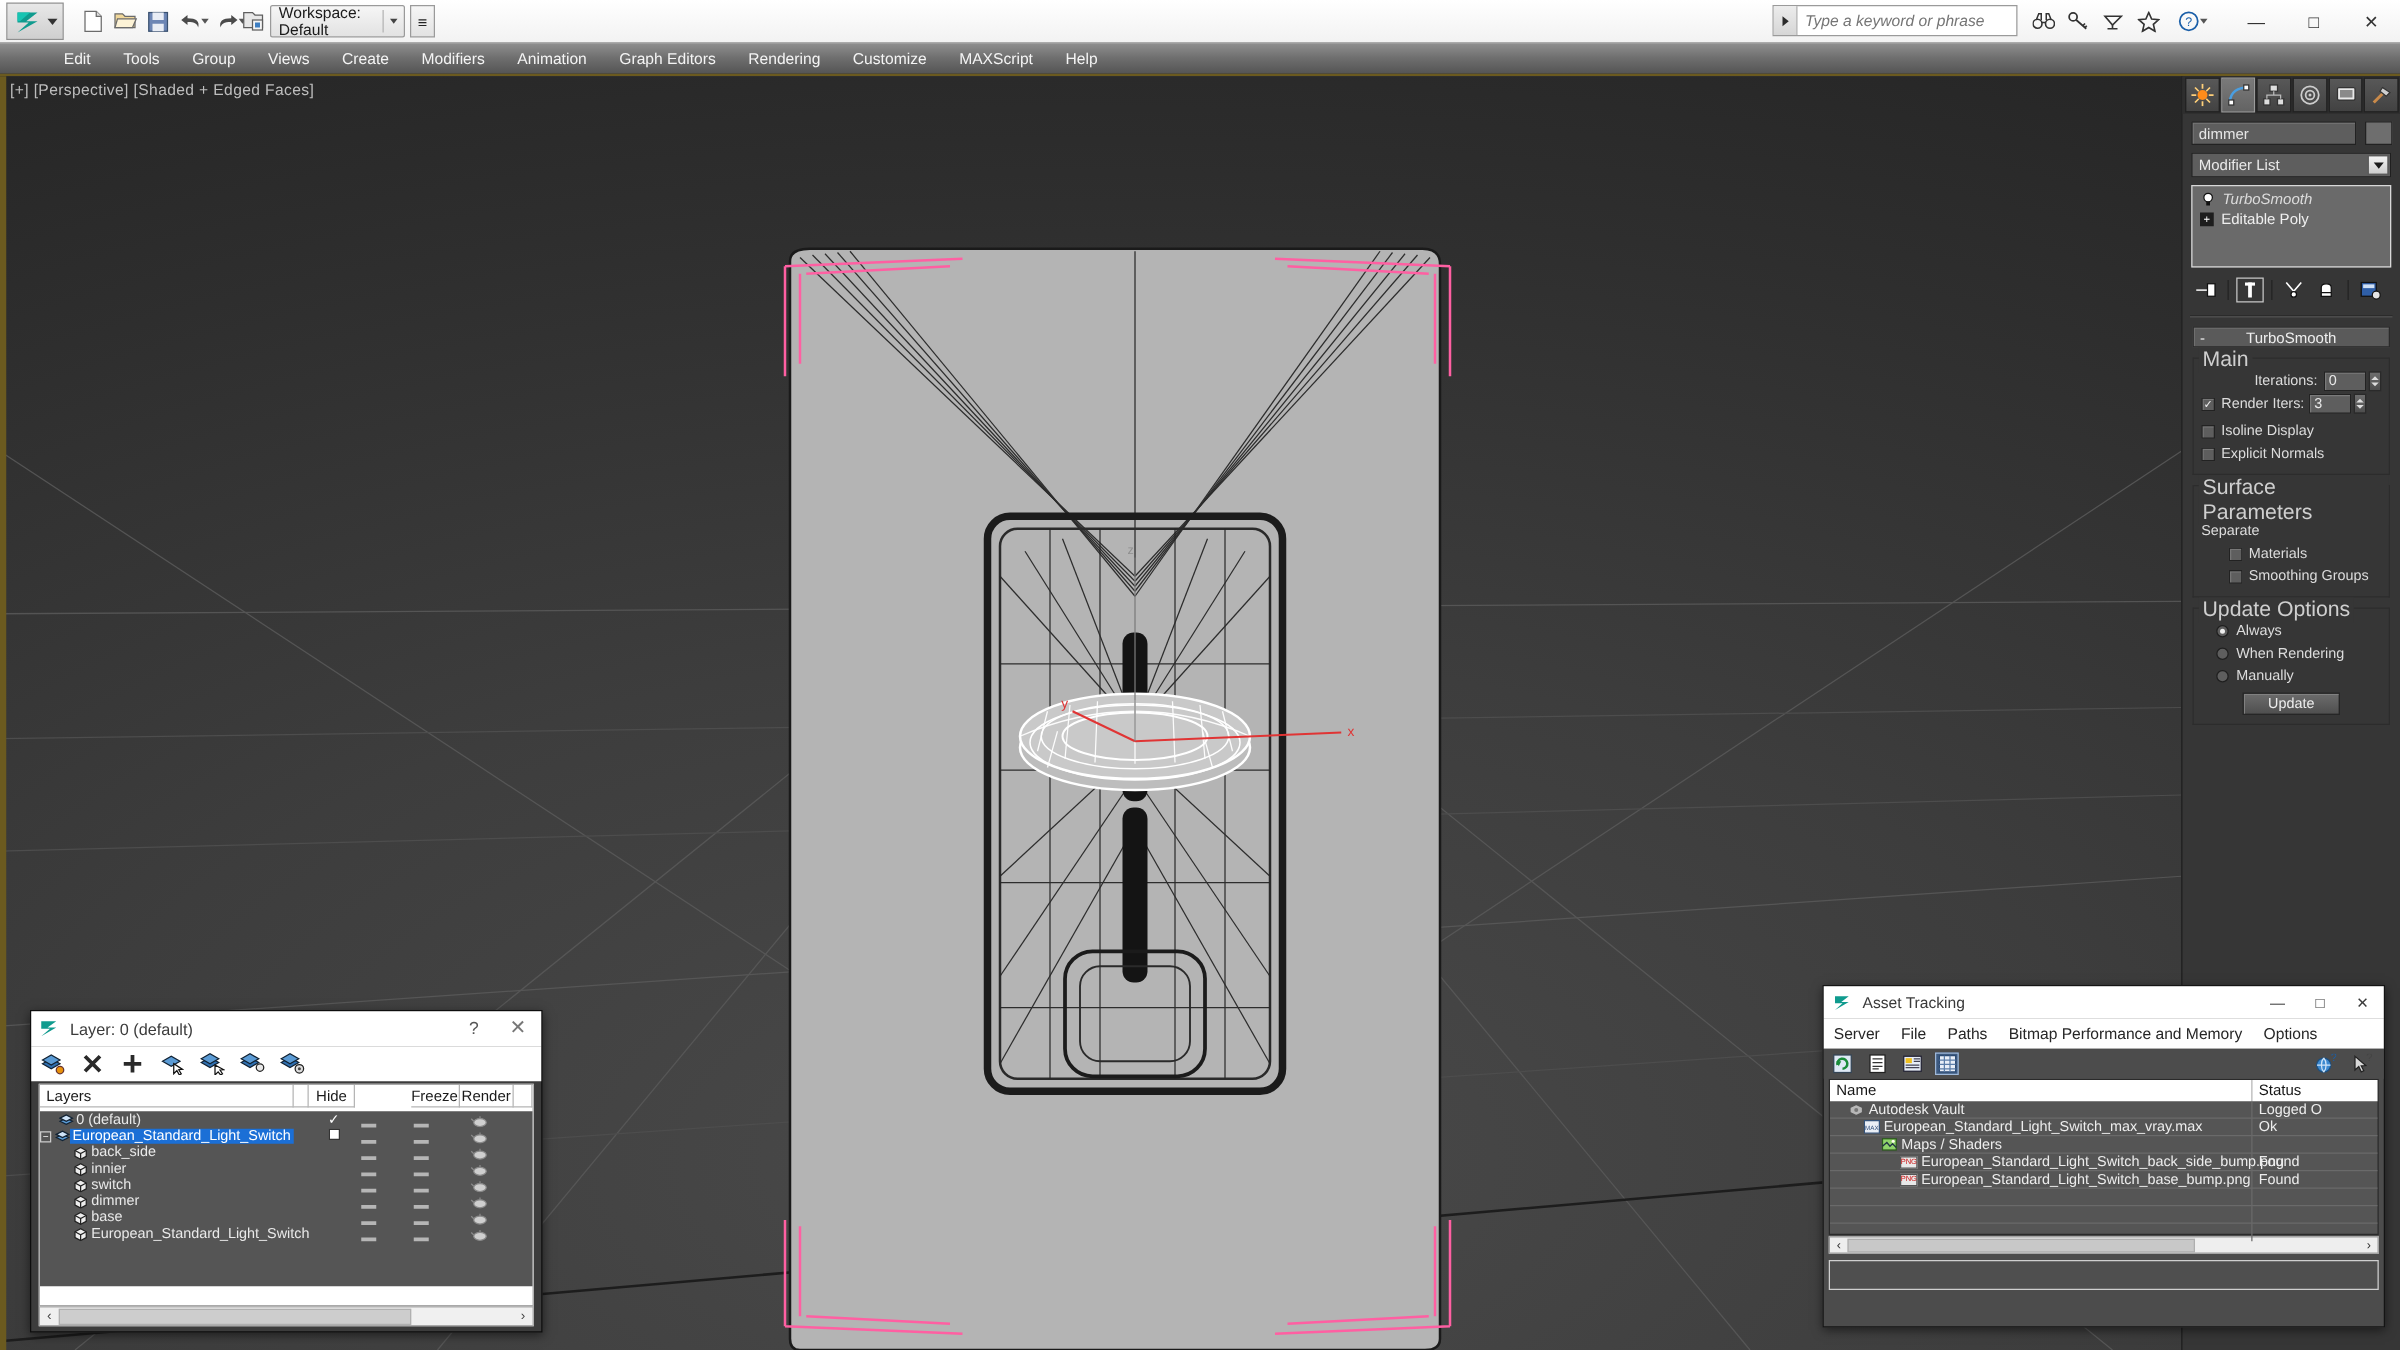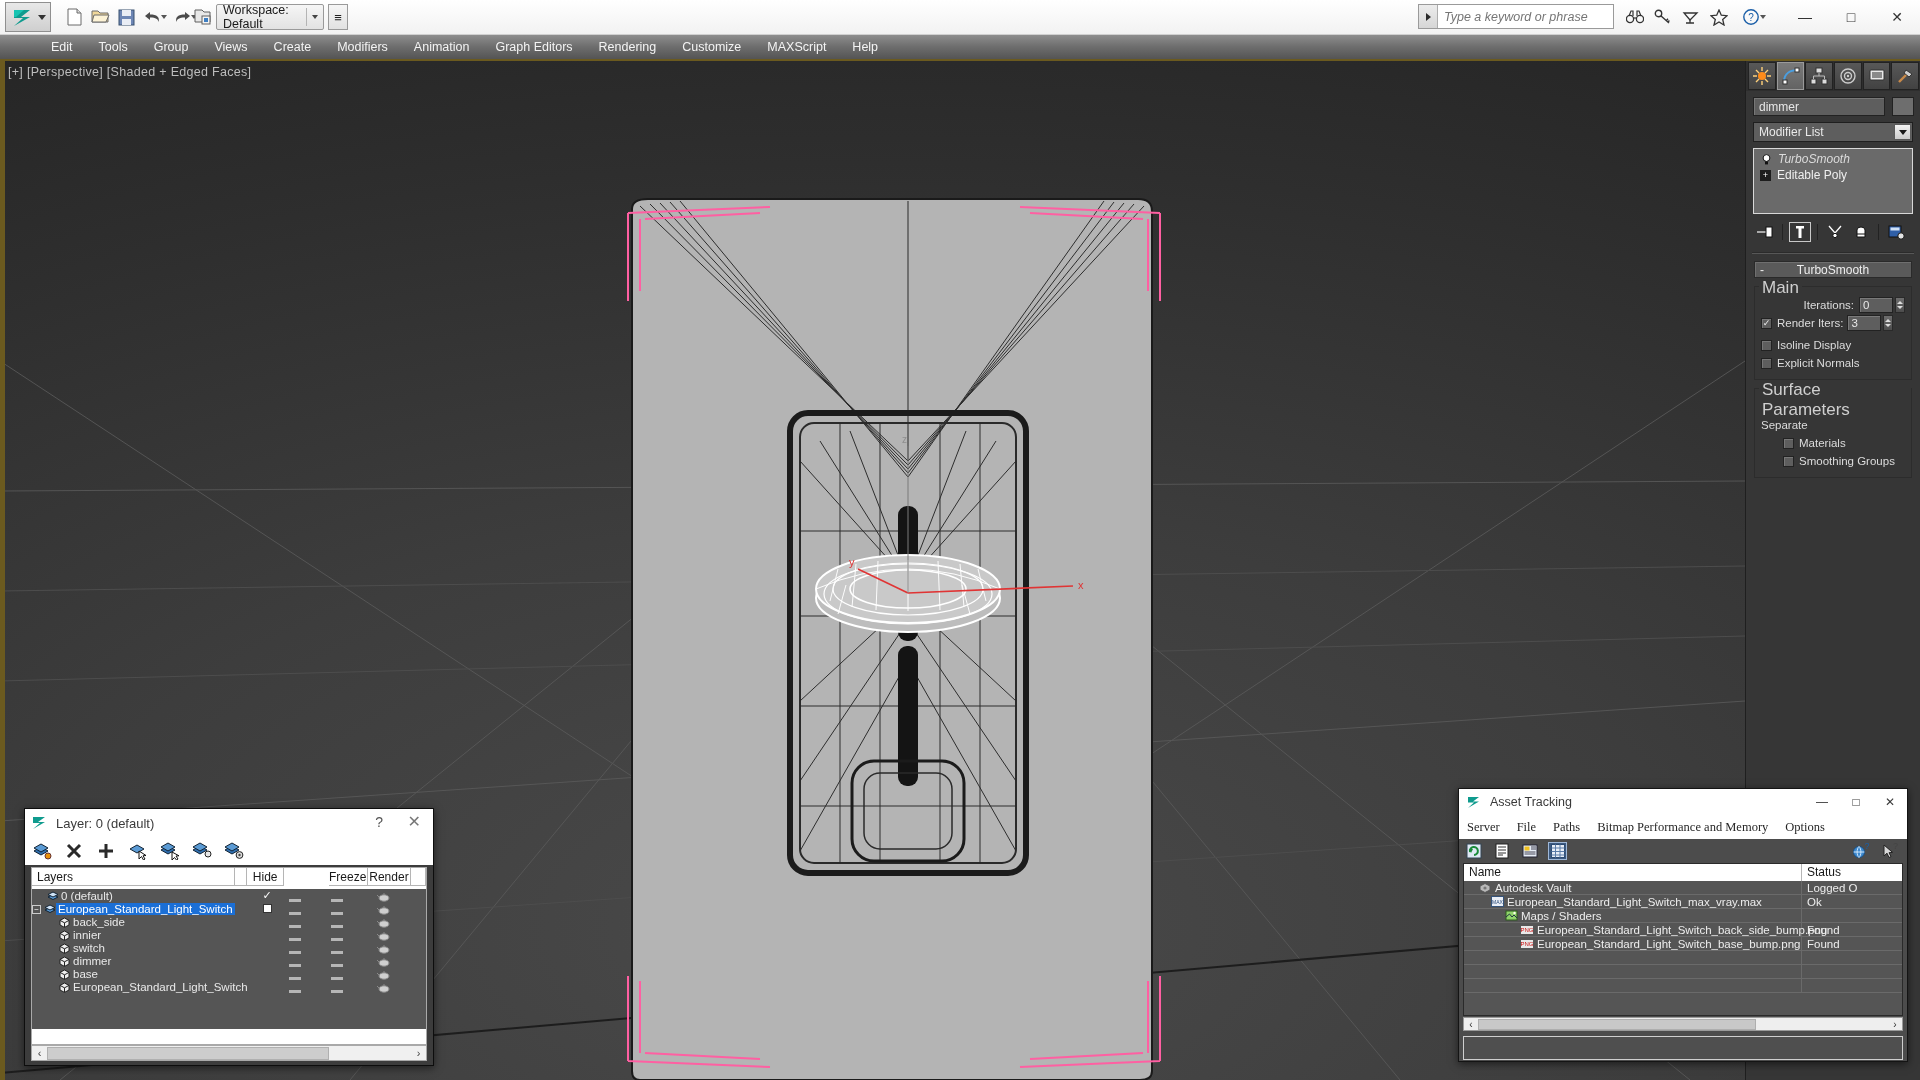--- a/index.html
+++ b/index.html
@@ -210,27 +210,27 @@
   
   #assetdlg {
     position:absolute; left:1458px; top:788px; width:450px; height:274px;
     background:#4c4c4c; border:1px solid #141414; box-shadow:0 2px 8px rgba(0,0,0,.55);
   }
   #assetdlg .tbar { height:26px; background:#fff; display:flex; align-items:center; position:relative;}
   #assetdlg .tbar .ico { width:15px;height:15px;margin:0 8px 0 8px;}
   #assetdlg .tbar .ttl { font-size:12.5px; color:#3a3a3a;}
   #assetdlg .tbar .wc { position:absolute; top:0; height:26px; display:flex; }
   #assetdlg .tbar .wc div { width:34px;height:26px;display:flex;align-items:center;justify-content:center;color:#3a3a3a;font-size:12px;}
-  #assetmenu { height:24px; background:#fff; display:flex; align-items:center; padding-left:8px;font-family:Liberation Serif, serif;}
+  #assetmenu { height:24px; background:#fff; display:flex; align-items:center; padding-left:8px;}
   #assetmenu .am { font-size:12.5px; color:#262626; margin-right:17px;}
   #assettool { height:24px; background:#4c4c4c; display:flex; align-items:center; padding-left:5px; gap:9px; position:relative;}
   #assettool .at { width:19px;height:18px;display:flex;align-items:center;justify-content:center;}
   #assettool .at.sel { border:1px solid #9fb8d8; background:#3d5a80;}
   #assettool .right { position:absolute; right:8px; display:flex; gap:10px;}
-  #assetgrid { margin:0 4px; height:153px; background:#555; border:1px solid #2a2a2a;}
+  #assetgrid { margin:0 4px; height:125px; background:#555; border:1px solid #2a2a2a;}
   #agh { display:flex; height:17px; background:#fff; font-size:12px; color:#161616;}
   #agh .n { width:338px; padding-left:5px; line-height:17px; border-right:1px solid #b5b5b5;}
   #agh .s { width:100px; padding-left:5px; line-height:17px;}
   .arow { display:flex; height:14px; align-items:center; font-size:11.5px; color:#ededed;
           border-bottom:1px solid #6a6a6a;}
   .arow .n { width:338px; display:flex; align-items:center; border-right:1px solid #6a6a6a; height:14px;}
   .arow .s { width:100px; padding-left:5px;}
   .arow .ic { width:14px; height:11px; margin-right:3px; display:flex;align-items:center;justify-content:center;}
   .pngtag { width:14px;height:10px; background:#e8e8e8; border:1px solid #555; color:#c11; font-size:6px;
     display:flex;align-items:center;justify-content:center; font-family:"Liberation Sans",sans-serif;}
@@ -642,20 +642,39 @@
     <div class="prow" style="padding-left:22px">
       <span class="chk"></span>
       <span>Materials</span>
     </div>
     <div class="prow" style="padding-left:22px">
       <span class="chk"></span>
       <span>Smoothing Groups</span>
     </div>
   </div>
 
+  <div class="grp">
+    <span class="topl"></span>
+    <span class="cap">Update Options</span>
+    <div class="prow" style="padding-left:12px">
+      <span class="rad">
+          <span class="dot"></span>
+        </span>
+      <span>Always</span>
+    </div>
+    <div class="prow" style="padding-left:12px">
+      <span class="rad"></span>
+      <span>When Rendering</span>
+    </div>
+    <div class="prow" style="padding-left:12px">
+      <span class="rad"></span>
+      <span>Manually</span>
+    </div>
+    <div class="btnwide">Update</div>
+  </div>
 </div>
 
 <div id="layerdlg">
   <div class="tbar">
     <span class="ico">
       <svg width="16" height="16" viewBox="0 0 16 16">
           <polygon points="1,2 13,2 6,7 13,7 1,14 8,8 1,8" fill="#0f9b8e"></polygon>
         </svg>
     </span>
     <span class="ttl">Layer: 0 (default)</span>

